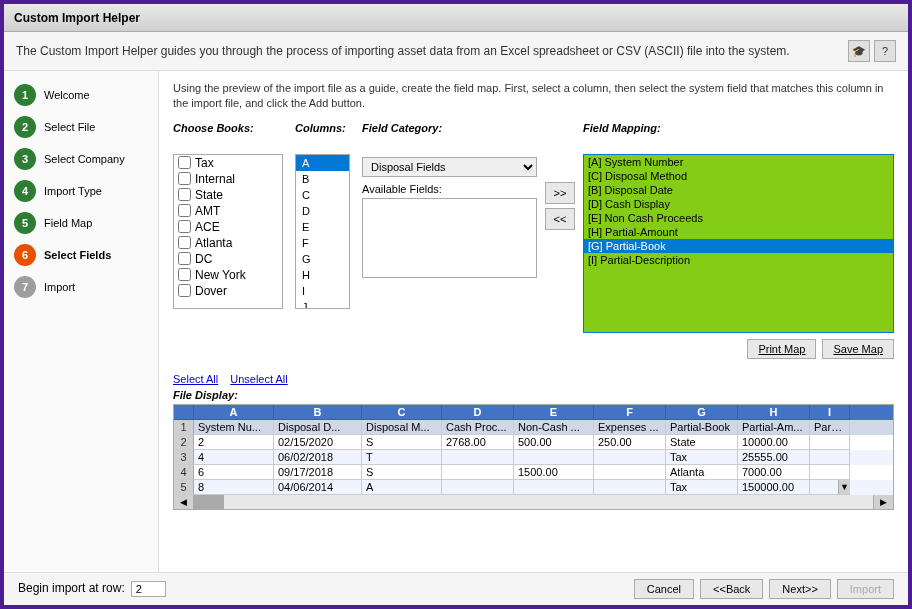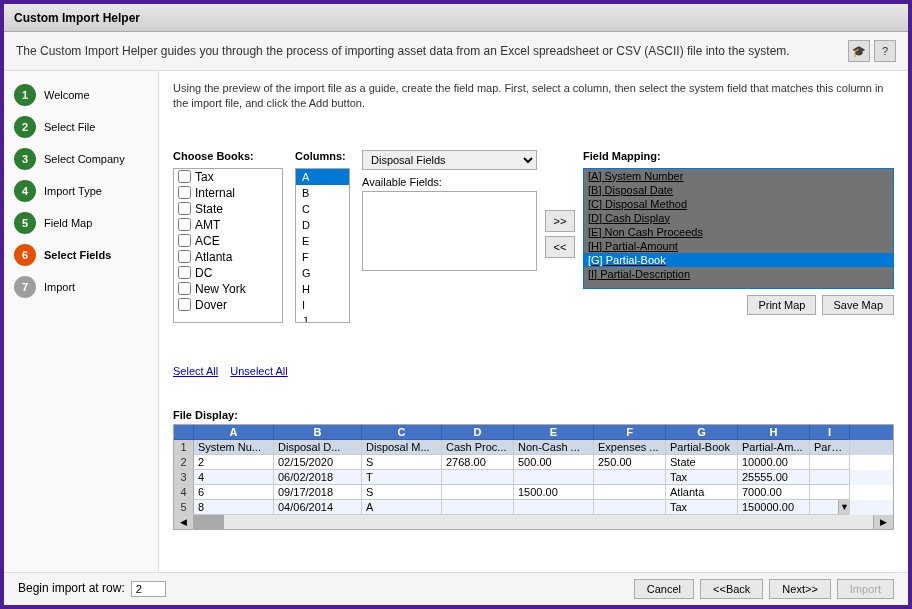--- a/index.html
+++ b/index.html
@@ -12,46 +12,46 @@
     .icon-btn { width: 22px; height: 22px; border: 1px solid #aaa; background: #e0e0e0; display: flex; align-items: center; justify-content: center; cursor: pointer; font-size: 11px; }
     .main-content { display: flex; flex: 1; overflow: hidden; }
     .sidebar { width: 155px; border-right: 1px solid #ddd; padding: 8px 0; background: #fafafa; }
     .step-item { display: flex; align-items: center; gap: 8px; padding: 5px 10px; cursor: pointer; }
     .step-circle { width: 22px; height: 22px; border-radius: 50%; display: flex; align-items: center; justify-content: center; font-size: 11px; font-weight: bold; color: #fff; flex-shrink: 0; }
     .step-circle.green { background: #2d7d32; }
     .step-circle.orange { background: #e65100; }
     .step-circle.gray { background: #9e9e9e; }
     .step-label { font-size: 11px; text-align: center; }
     .step-label.bold { font-weight: bold; }
-    .content-area { flex: 1; padding: 10px 14px; overflow: hidden; display: flex; flex-direction: column; gap: 28px; }
+    .content-area { flex: 1; padding: 10px 14px; overflow: hidden; display: flex; flex-direction: column; }
     .instruction { font-size: 11px; color: #333; margin-bottom: 10px; line-height: 1.4; }
     .panels { display: flex; gap: 12px; margin-bottom: 8px; }
     .books-panel { width: 110px; }
     .columns-panel { width: 55px; }
-    .panel-label { font-size: 11px; font-weight: bold; margin-bottom: 6px; }
+    .panel-label { font-size: 11px; font-weight: bold; margin-bottom: 20px; font-style: italic; }
     .listbox { border: 1px solid #aaa; background: #fff; overflow-y: auto; }
     .books-list { height: 155px; }
     .columns-list { height: 155px; }
     .books-list .item { display: flex; align-items: center; gap: 4px; padding: 1px 4px; }
     .books-list .item input { margin: 0; }
     .col-item { padding: 2px 6px; cursor: pointer; font-size: 11px; }
     .col-item.selected { background: #0078d4; color: #fff; }
     .category-select { width: 100%; border: 1px solid #aaa; padding: 2px 4px; font-size: 11px; height: 20px; }
     .available-label { font-size: 11px; font-weight: normal; margin-top: 6px; margin-bottom: 3px; }
     .available-box { border: 1px solid #aaa; background: #fff; height: 80px; }
     .arrow-btn { width: 30px; height: 22px; border: 1px solid #aaa; background: #e8e8e8; cursor: pointer; display: flex; align-items: center; justify-content: center; font-size: 11px; }
-    .field-mapping-list { border: 1px solid #0078d4; background: #737373; height: 121px; overflow-y: auto; text-decoration: underline; }
+    .field-mapping-list { border: 1px solid #0078d4; background: #84cc16; height: 179px; overflow-y: auto; }
     .mapping-item { padding: 1px 4px; font-size: 11px; cursor: pointer; }
     .mapping-item.selected { background: #0078d4; color: #fff; }
     .bottom-links { display: flex; gap: 12px; margin-top: 6px; }
     .link-btn { font-size: 11px; color: #0000cc; cursor: pointer; text-decoration: underline; background: none; border: none; }
-    .map-buttons { display: flex; gap: 6px; margin-top: 6px; justify-content: flex-end; }
+    .map-buttons { display: flex; gap: 6px; margin-top: 6px; justify-content: flex-end; text-decoration: underline; }
     .map-btn { padding: 3px 10px; border: 1px solid #aaa; background: #e8e8e8; cursor: pointer; font-size: 11px; }
     .file-display-section { margin-top: 4px; }
-    .file-display-label { font-size: 11px; font-weight: bold; margin-bottom: 3px; }
+    .file-display-label { font-size: 11px; font-weight: bold; margin-bottom: 3px; font-style: italic; }
     .grid-container { border: 1px solid #aaa; overflow: hidden; }
     .grid-header { display: flex; background: #4472c4; color: #fff; }
     .grid-row { display: flex; }
     .grid-row:nth-child(even) { background: #f0f4ff; }
     .grid-row:nth-child(odd) { background: #fff; }
     .grid-cell { border-right: 1px solid #ccc; border-bottom: 1px solid #ccc; padding: 1px 4px; font-size: 11px; overflow: hidden; white-space: nowrap; text-overflow: ellipsis; }
     .grid-header .grid-cell { background: #4472c4; color: #fff; font-weight: bold; text-align: center; border-color: #3060b0; }
     .row-num-cell { width: 20px; background: #d0d0d0; text-align: center; color: #333; border-right: 1px solid #aaa; border-bottom: 1px solid #ccc; padding: 1px 2px; font-size: 11px; }
     .row-num-header { width: 20px; background: #4472c4; border-right: 1px solid #3060b0; border-bottom: 1px solid #3060b0; }
     .col-a { width: 80px; }
@@ -182,38 +182,41 @@
             <div class="col-item">I</div>
             <div class="col-item">J</div>
 
           </div>
         </div>
 
         <div style="flex:1; display:flex; flex-direction:column;">
           <div style="display:flex; gap:8px; align-items:flex-start; flex:1;">
 
             <div style="display:flex; flex-direction:column; width:175px;">
+              <div style="display:flex; align-items:center; gap:6px; margin-bottom:3px;">
+                <span class="panel-label">Field Category:</span>
+              </div>
               <select class="category-select">
                 <option>Disposal Fields</option>
               </select>
               <div class="available-label">Available Fields:</div>
               <div class="available-box"></div>
             </div>
 
             <div class="center-arrows">
               <button class="arrow-btn">&gt;&gt;</button>
               <button class="arrow-btn">&lt;&lt;</button>
             </div>
 
             <div style="flex:1; display:flex; flex-direction:column;">
               <div class="panel-label">Field Mapping:</div>
               <div class="field-mapping-list">
                 <div class="mapping-item">[A] System Number</div>
+                <div class="mapping-item">[C] Disposal Method</div>
                 <div class="mapping-item">[B] Disposal Date</div>
-                <div class="mapping-item">[C] Disposal Method</div>
                 <div class="mapping-item">[D] Cash Display</div>
                 <div class="mapping-item">[E] Non Cash Proceeds</div>
                 <div class="mapping-item">[H] Partial-Amount</div>
                 <div class="mapping-item selected">[G] Partial-Book</div>
                 <div class="mapping-item">[I] Partial-Description</div>
               </div>
 
               <div class="map-buttons">
                 <button class="map-btn">Print Map</button>
                 <button class="map-btn">Save Map</button>

